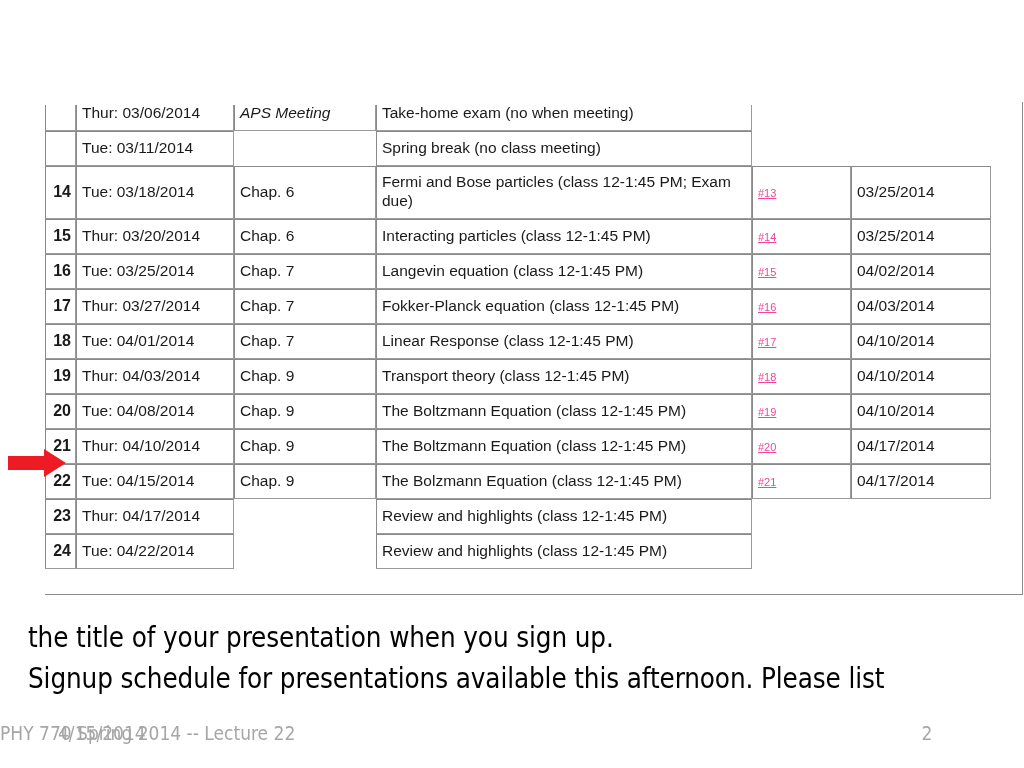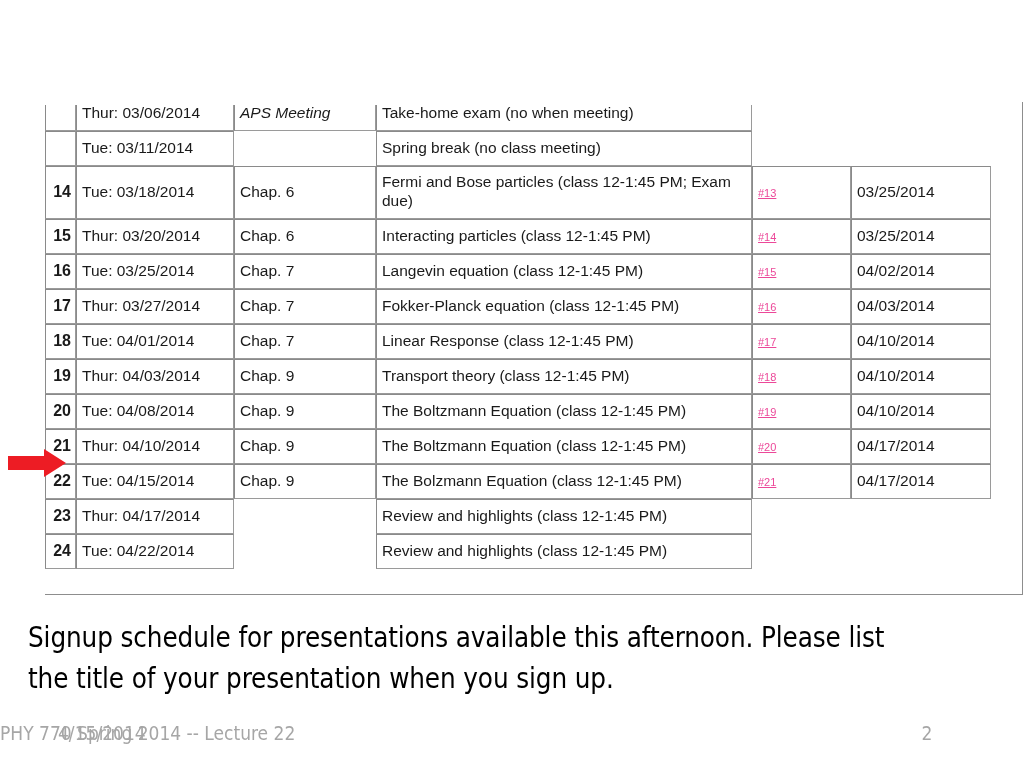--- a/index.html
+++ b/index.html
@@ -275,21 +275,21 @@
       </table>
     </div>
   </div>
 </div>
 
 <svg id="red-arrow" viewBox="0 0 60 28">
   <polygon points="0,7 36,7 36,0 58,14 36,28 36,21 0,21" fill="#ED1C24"></polygon>
 </svg>
 
 <div id="body-text">
+  <div>the title of your presentation when you sign up.</div>
   <div>Signup schedule for presentations available this afternoon.  Please list</div>
-  <div>the title of your presentation when you sign up.</div>
 </div>
 
 <div id="footer">
   <div class="f-date">4/15/2014</div>
   <div class="f-center">PHY 770  Spring 2014 -- Lecture 22</div>
   <div class="f-page"><span>2</span></div>
 </div>
 
 </body></html>

